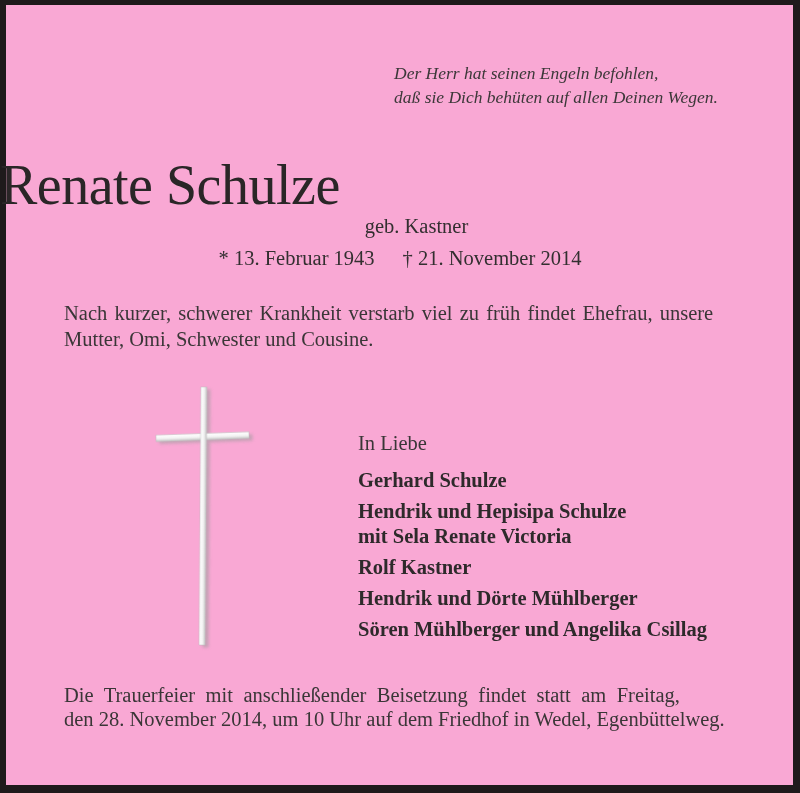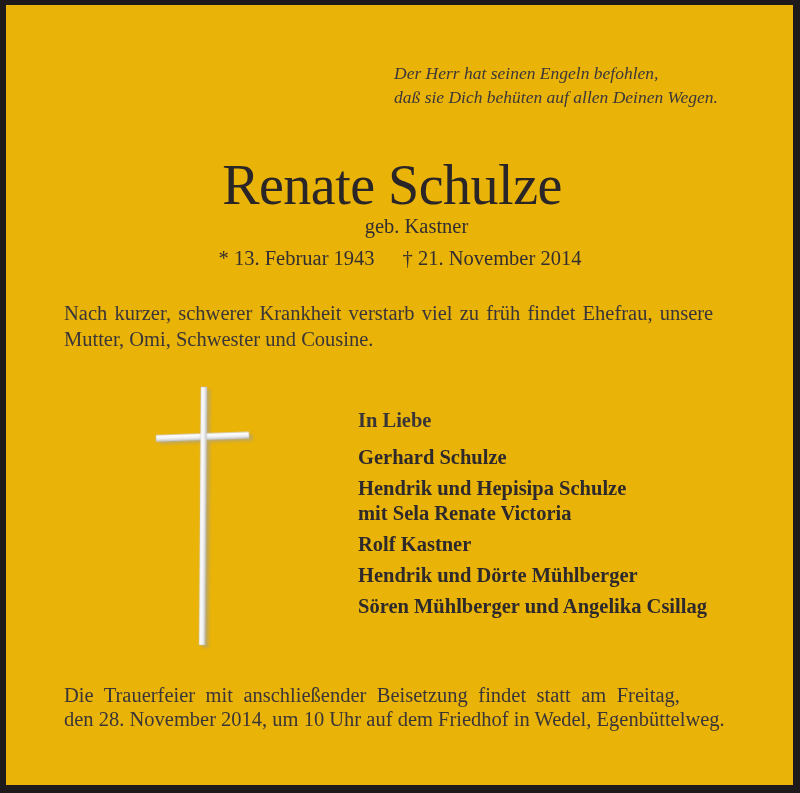--- a/index.html
+++ b/index.html
@@ -4,21 +4,21 @@
 <style>
   html, body {
     margin: 0;
     padding: 0;
     background: #ffffff;
   }
   .card {
     position: relative;
     width: 800px;
     height: 793px;
-    background: #eab308;
+    background: #f9a8d4;
     font-family: "Liberation Serif", serif;
     color: #3a3637;
     overflow: hidden;
   }
   .frame {
     position: absolute;
     inset: 0;
     border-style: solid;
     border-color: #1e1a1b;
     border-width: 5px 7px 8px 6px;
@@ -38,21 +38,20 @@
   .quote-source {
     font-style: normal;
     text-align: right;
   }
   
   .name-title {
     position: absolute;
     left: 0;
     right: 16px;
     top: 156px;
-    text-align: center;
     font-size: 56px;
     line-height: 58px;
     letter-spacing: -0.5px;
     color: #2a2627;
     font-weight: normal;
   }
   .maiden {
     position: absolute;
     left: 0;
     right: 0;
@@ -98,21 +97,22 @@
   .mourners {
     position: absolute;
     left: 358px;
     top: 408px;
     font-size: 20.5px;
     color: #3a3637;
   }
   .salutation {
     line-height: 24px;
     margin-bottom: 13px;
-    font-weight: bold;
+    font-weight: normal;
+    margin-top: 23px;
   }
   .entry {
     font-weight: bold;
     line-height: 25px;
     margin-bottom: 6px;
     color: #2e2a2b;
   }
   
   .funeral {
     position: absolute;

